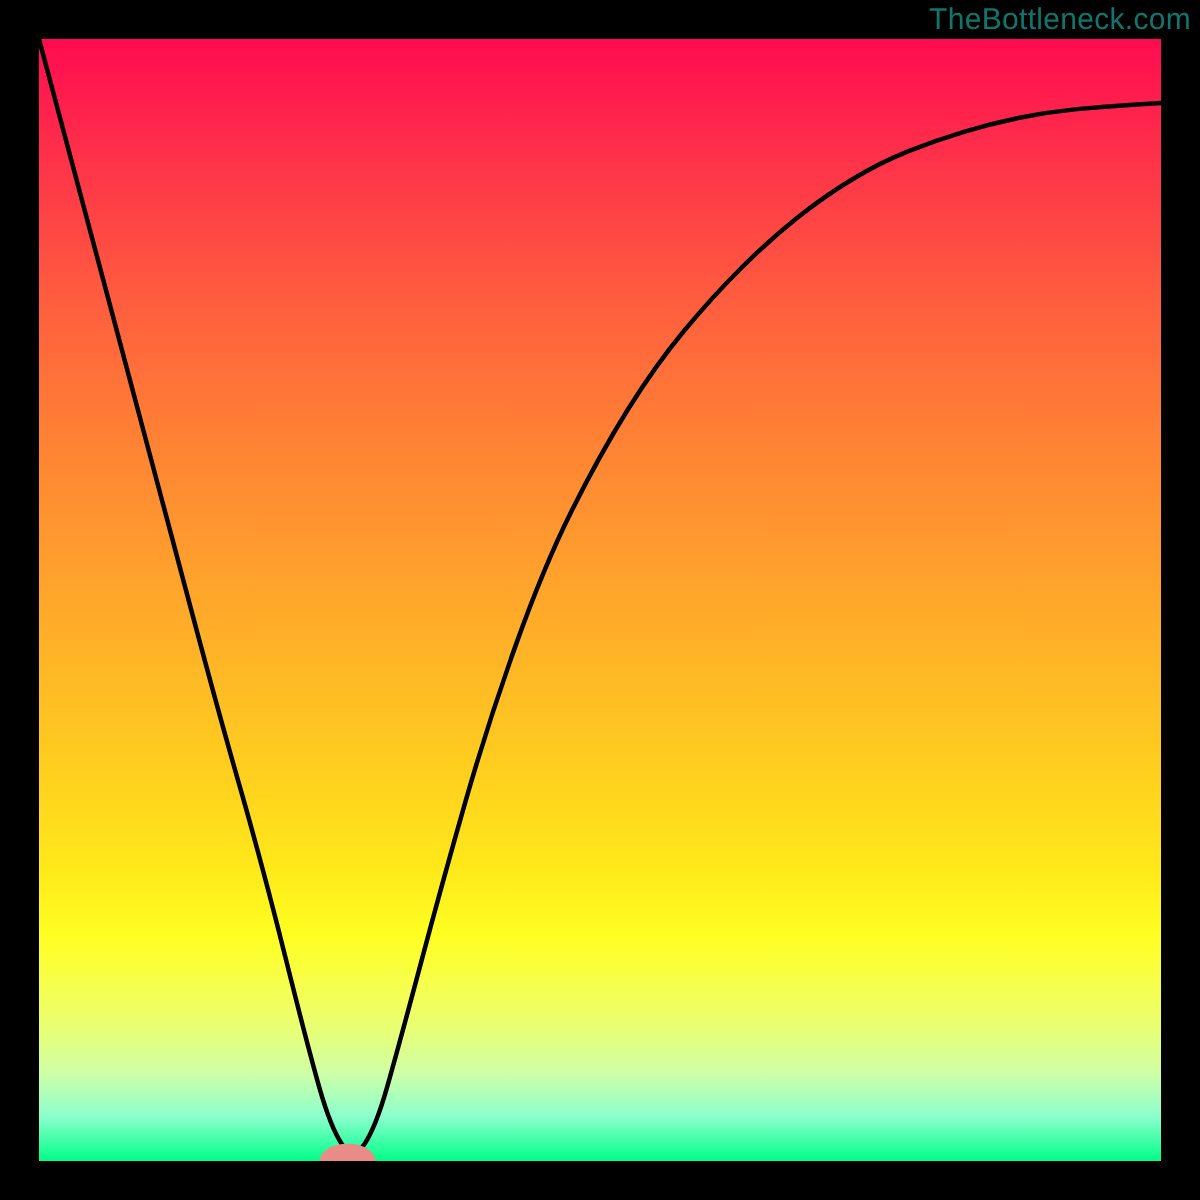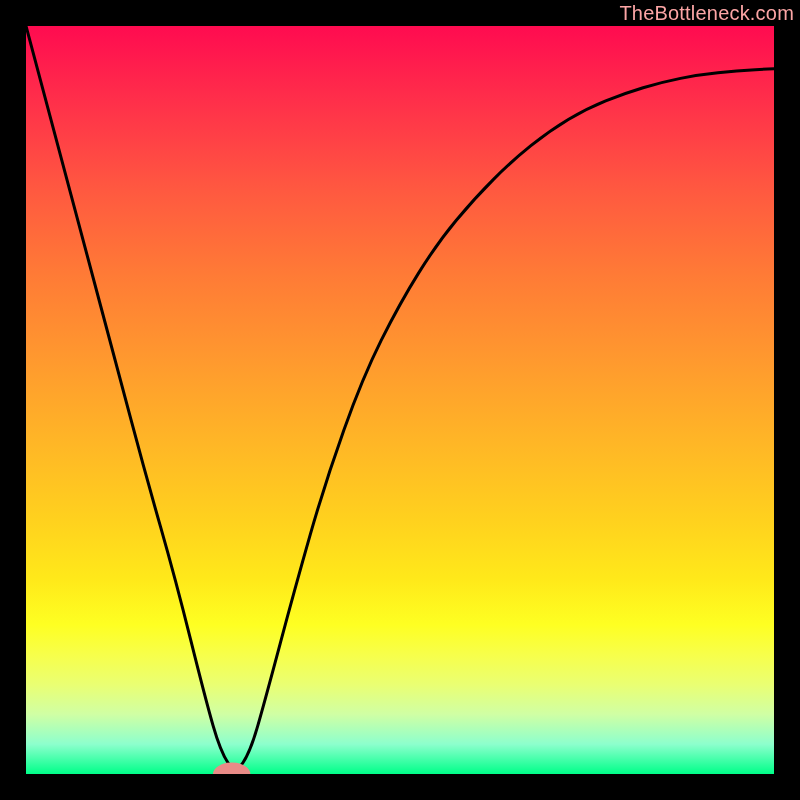--- a/index.html
+++ b/index.html
@@ -46,21 +46,21 @@
   }
   svg.curve {
     position: absolute;
     left: 0;
     top: 0;
   }
   .watermark {
     position: absolute;
     top: 2px;
     right: 6px;
-    color: #fca5a5;
+    color: #0f766e;
     font-size: 20px;
     font-weight: 500;
     letter-spacing: 0.2px;
     user-select: none;
   }
 </style>
 </head>
 <body>
 
 <div class="watermark">TheBottleneck.com</div>

